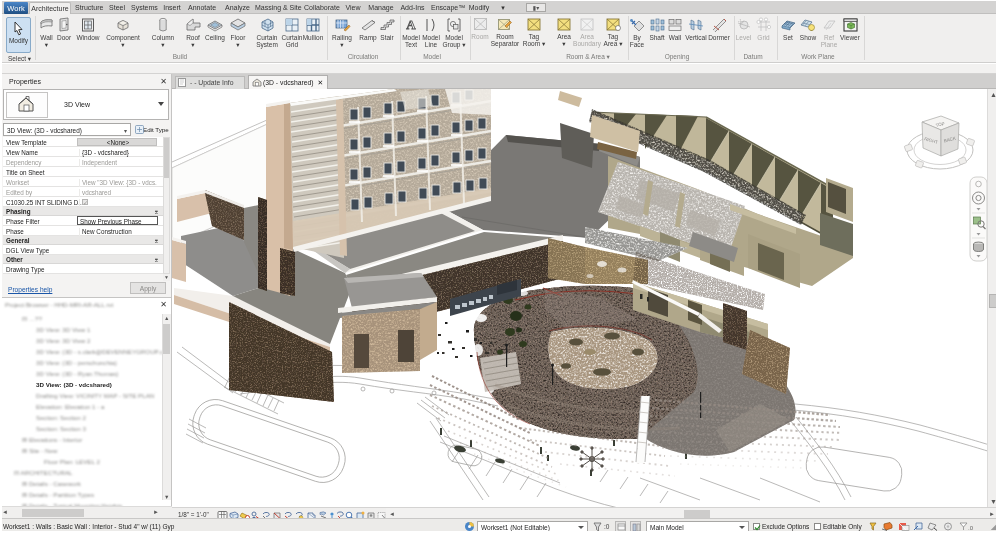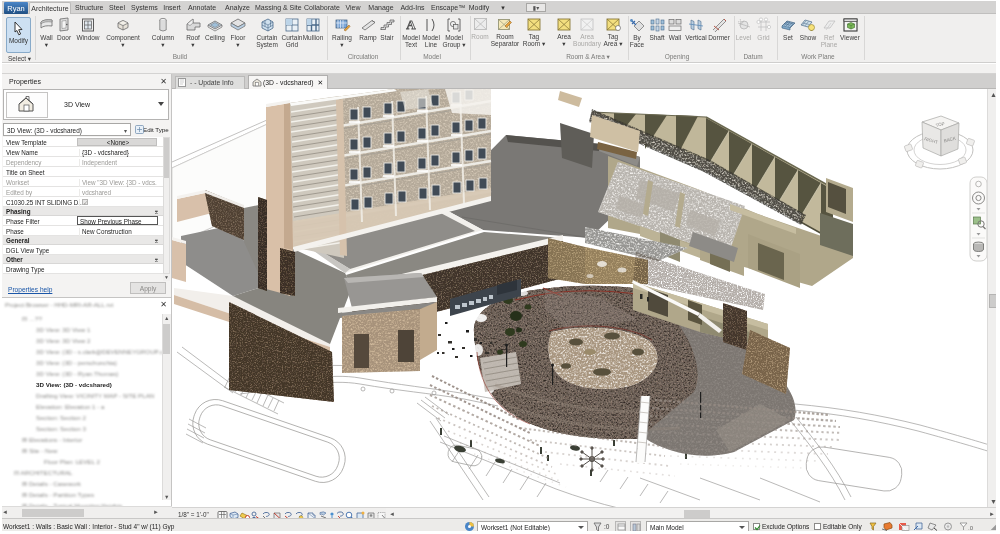--- a/index.html
+++ b/index.html
@@ -37,21 +37,21 @@
 
 #viewbar{left:172px;top:507px;width:828px;height:12px;background:#f0efee;border-top:1px solid #d4d3d2}
 #statusbar{left:0;top:518px;width:1000px;height:13px;background:#ecebe9;border-top:1px solid #c9c8c7;font-size:6.5px;color:#222}
 .combo{position:absolute;height:11px;background:#fff;border:1px solid #a8a7a5;font-size:6.5px;color:#222;padding:1.5px 0 0 3px;white-space:nowrap}
 .combo:after{content:"";position:absolute;right:3px;top:4px;border-left:3px solid transparent;border-right:3px solid transparent;border-top:3.5px solid #555}
 .cb{position:absolute;font-size:6.5px;color:#222;white-space:nowrap}
 .cbbox{display:inline-block;width:7px;height:7px;background:#fff;border:1px solid #8a8987;vertical-align:-1px;margin-right:2px;position:relative}
 </style></head>
 <body>
 <div class="abs" id="tabrow">
-  <div id="filetab">Ryan</div>
+  <div id="filetab">Work</div>
   <div class="rtab activetab" style="left:29px;width:42px;">Architecture</div>
   <div class="rtab" style="left:75px;width:28px;">Structure</div>
   <div class="rtab" style="left:108px;width:18px;">Steel</div>
   <div class="rtab" style="left:131px;width:26px;">Systems</div>
   <div class="rtab" style="left:163px;width:18px;">Insert</div>
   <div class="rtab" style="left:188px;width:28px;">Annotate</div>
   <div class="rtab" style="left:225px;width:25px;">Analyze</div>
   <div class="rtab" style="left:255px;width:44px;">Massing &amp; Site</div>
   <div class="rtab" style="left:304px;width:34px;">Collaborate</div>
   <div class="rtab" style="left:345px;width:16px;">View</div>

